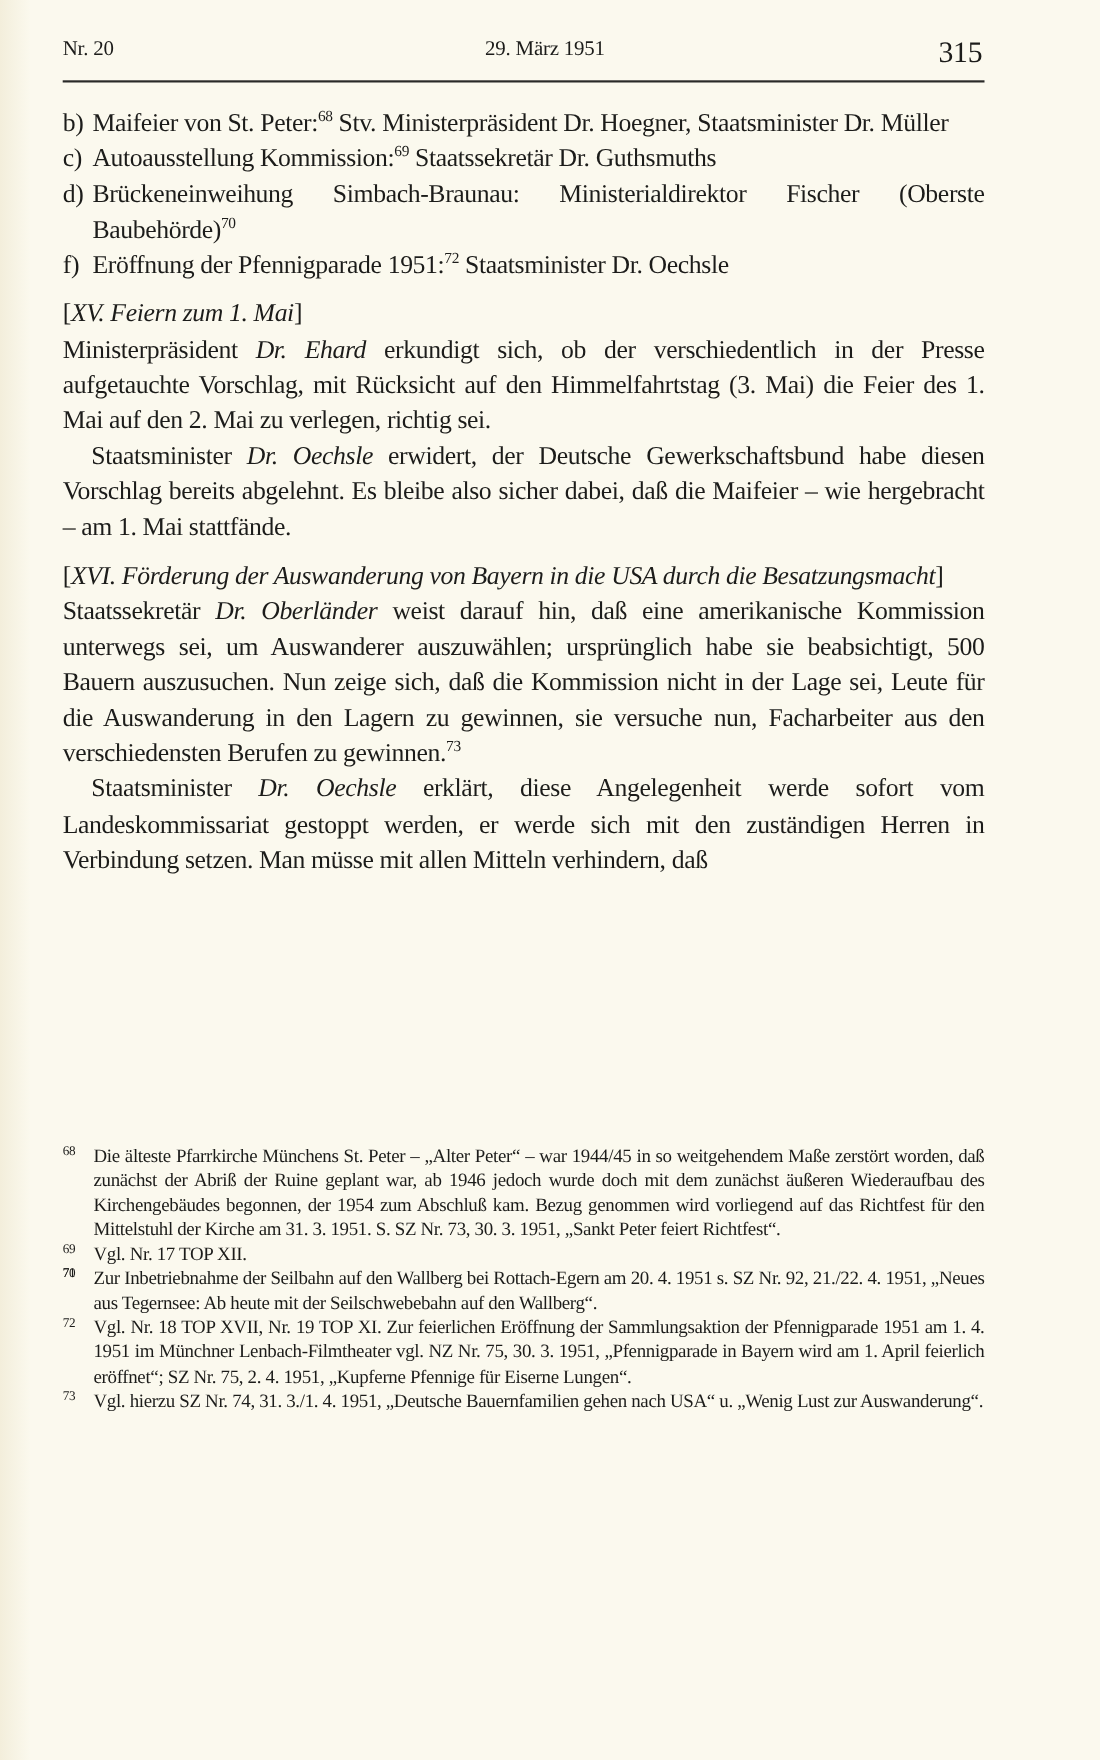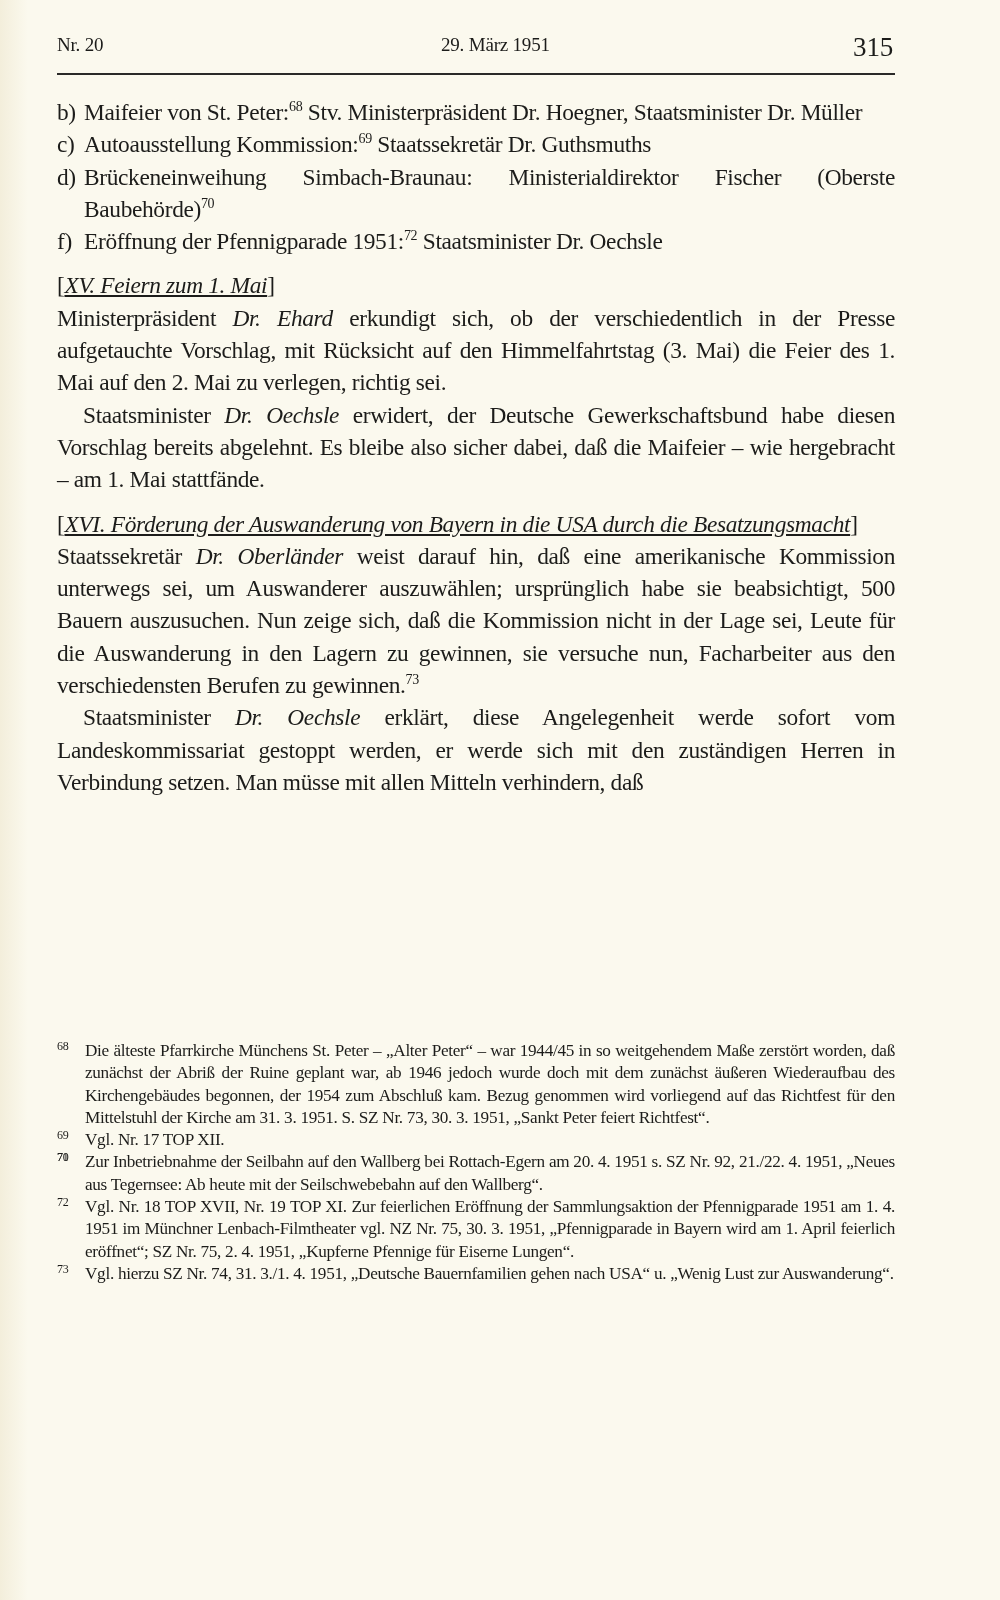--- a/index.html
+++ b/index.html
@@ -31,21 +31,21 @@
   .main {
     position: absolute; left: 57px; width: 838px; top: 96px;
     font-size: 23.4px; line-height: 32.3px;
     text-align: justify;
     letter-spacing: -0.35px;
   }
   .main p { margin: 0; }
   .item { padding-left: 27px; text-indent: -27px; }
   .item .lbl { display: inline-block; width: 27px; text-indent: 0; }
   sup { font-size: 14px; line-height: 0; vertical-align: 9px; }
-  .heading { font-style: italic; margin-top: 12px !important; text-decoration: underline; }
+  .heading { font-style: italic; margin-top: 12px !important; }
   .heading .br { font-style: normal; }
   .indent { text-indent: 26px; }
   em { font-style: italic; }
   .footnotes {
     position: absolute; left: 57px; width: 838px; top: 1040px;
     font-size: 17.2px; line-height: 22.3px;
     text-align: justify;
     letter-spacing: -0.3px;
   }
   .fn { padding-left: 28px; position: relative; margin: 0; }

